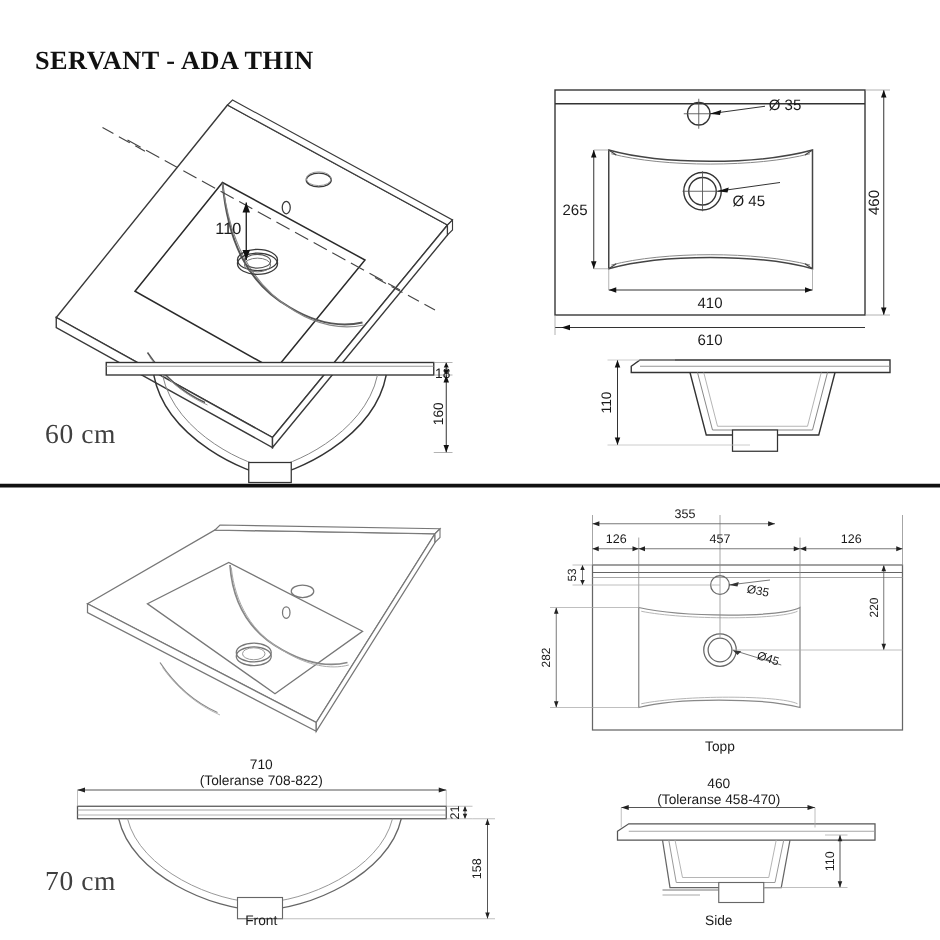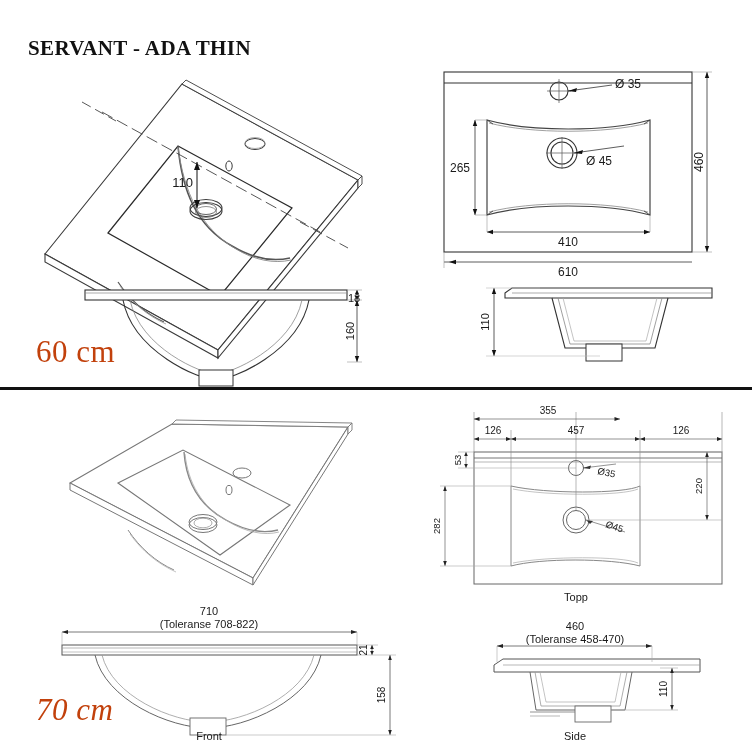--- a/index.html
+++ b/index.html
@@ -27,26 +27,26 @@
     top: 36px;
     font-size: 21px;
     font-weight: bold;
     letter-spacing: 0.4px;
     color: #111;
     font-family: Liberation Serif, serif;
   }
   .size-label {
     position: absolute;
     font-family: "Liberation Serif", serif;
-    font-size: 31px;
-    color: #c2410c;
+    font-size: 22px;
+    color: #404040;
     letter-spacing: 0.5px;
   }
   #size-60 { left: 36px; top: 334px; }
-  #size-70 { left: 36px; top: 692px; font-style: italic; }
+  #size-70 { left: 36px; top: 692px; }
   .divider {
     position: absolute;
     left: 0;
     top: 387px;
     width: 752px;
     height: 3px;
     background: #111;
   }
   svg { display: block; }
   svg text {

